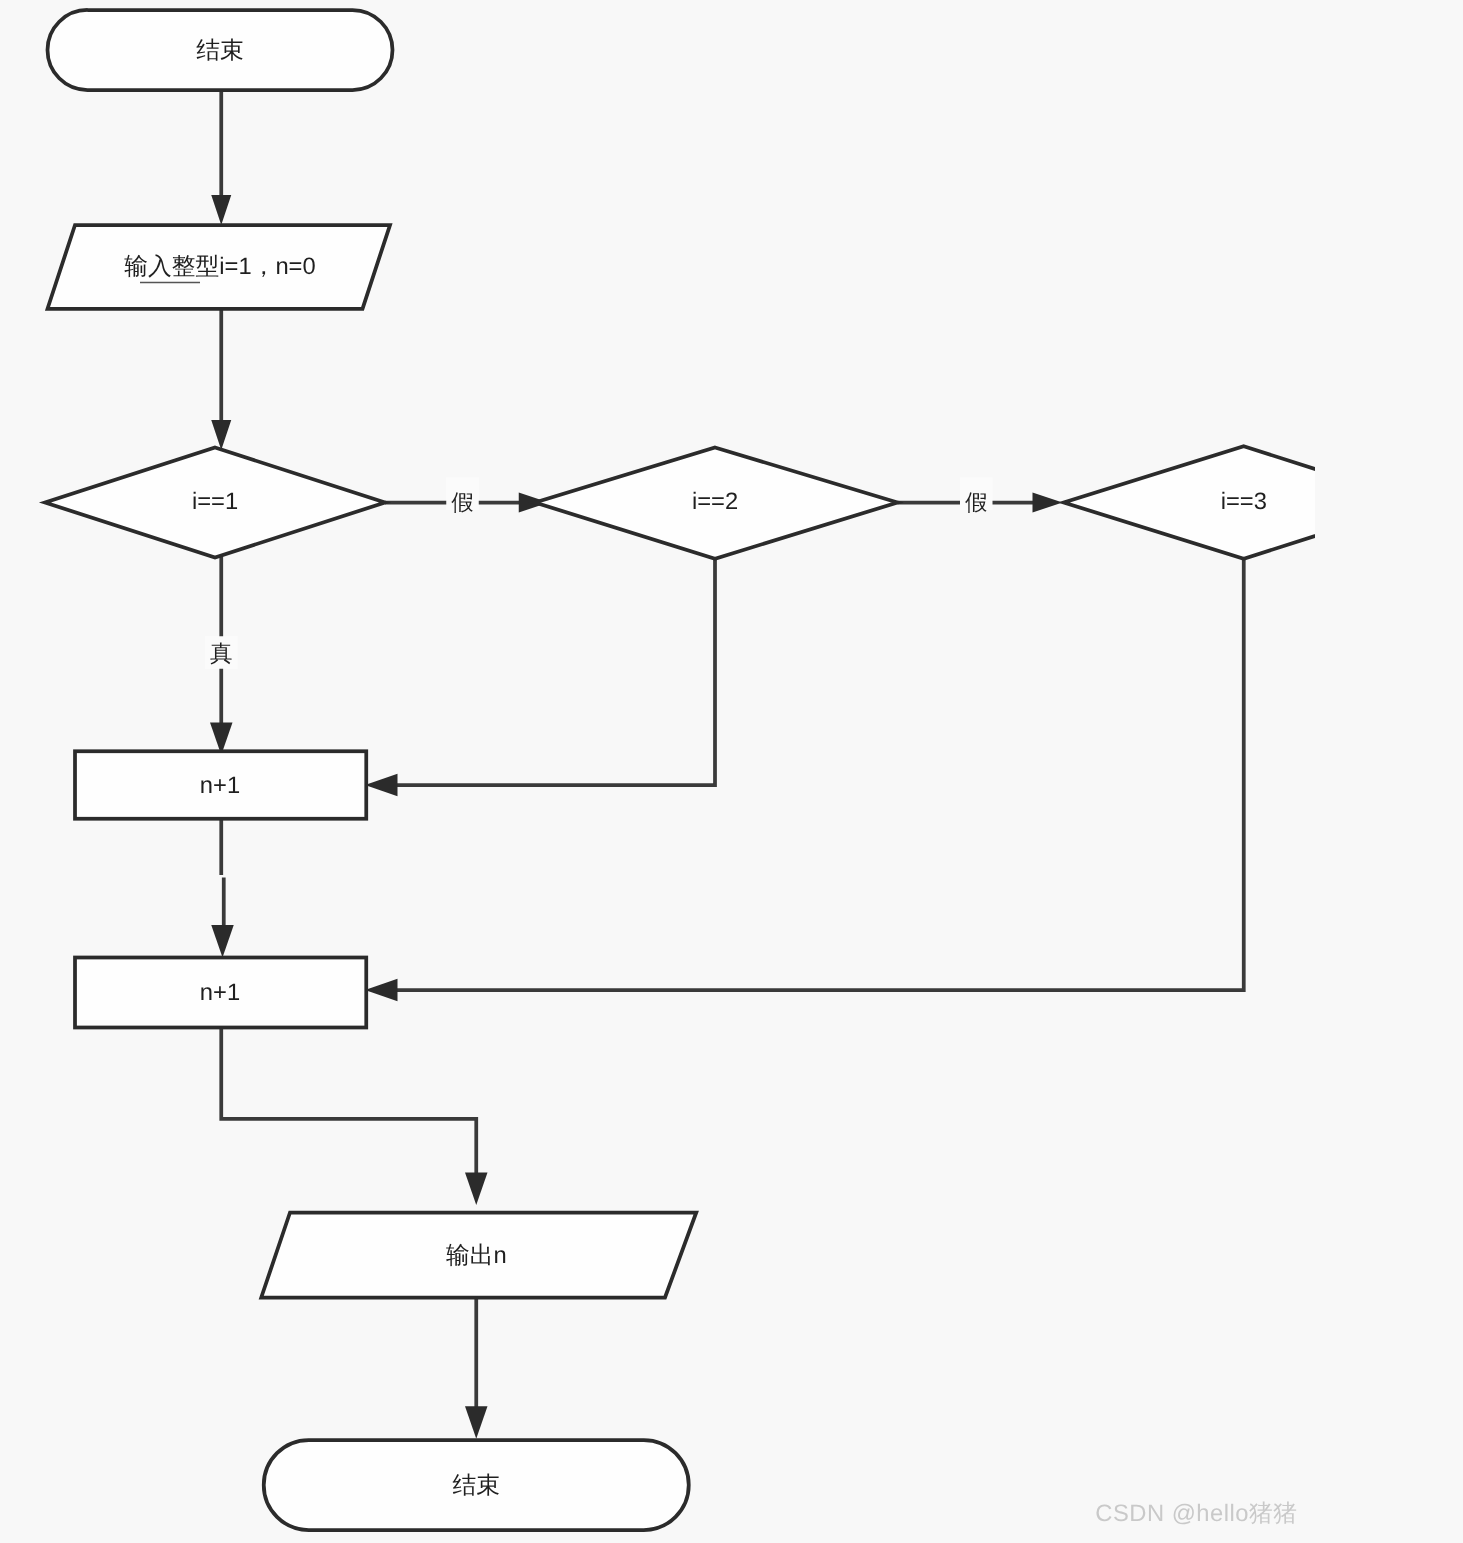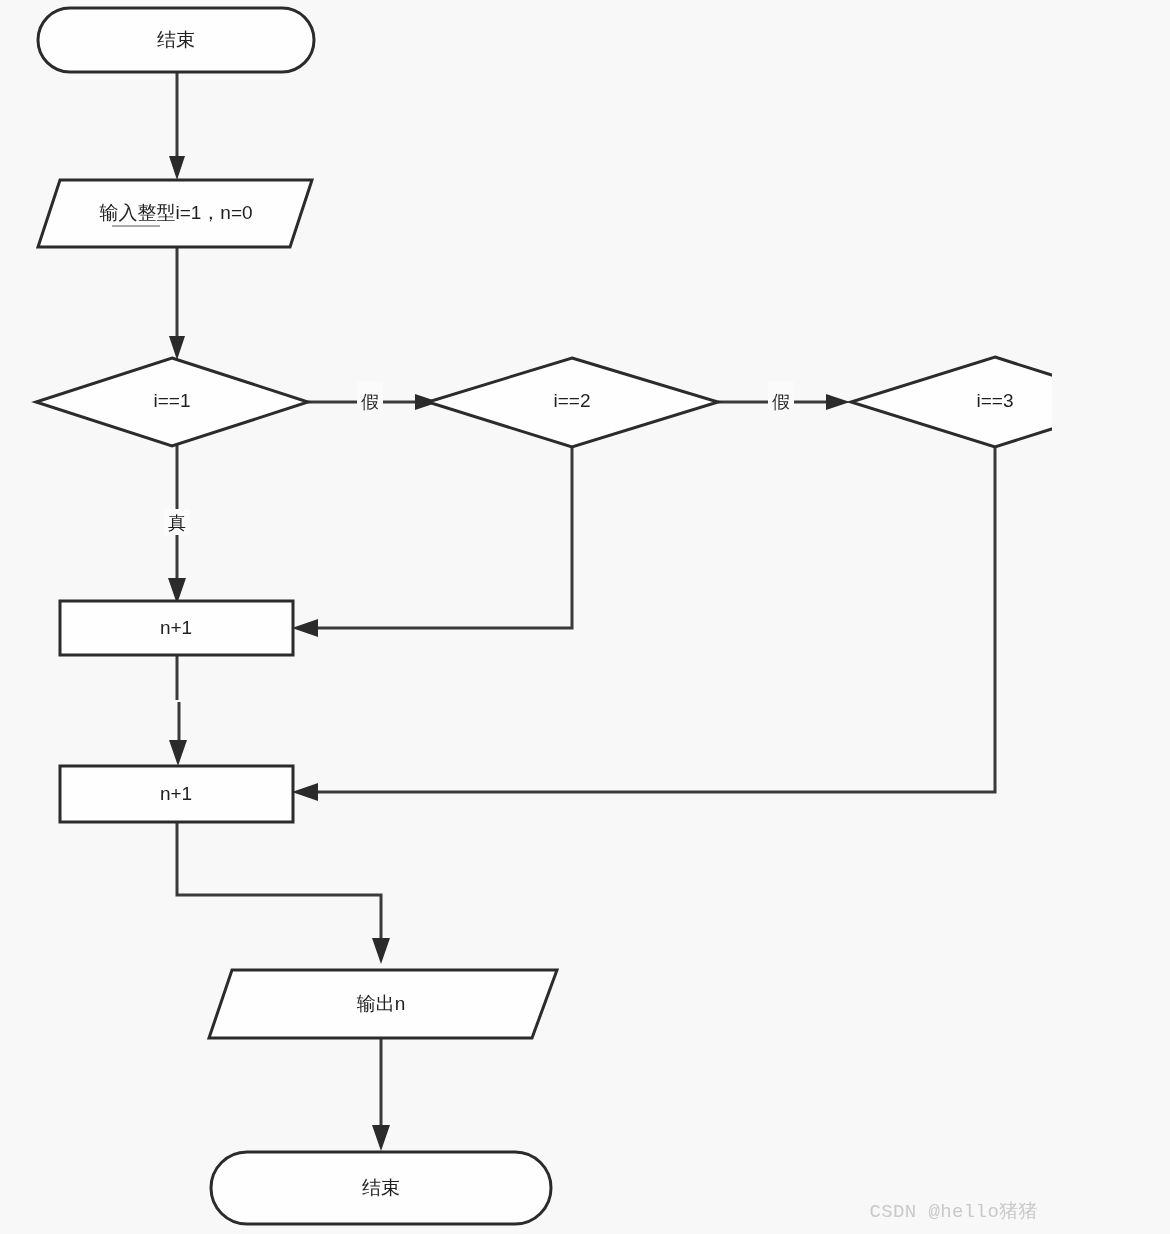--- a/index.html
+++ b/index.html
@@ -59,21 +59,21 @@
   }
   .squiggle {
     stroke: #555;
     stroke-width: 1.2;
     fill: none;
   }
   .watermark {
     position: absolute;
     right: 14px;
     bottom: 10px;
-    font-family: Liberation Mono, monospace;
+    font-family: Liberation Sans, sans-serif;
     font-size: 19px;
     color: #c9c9c9;
     letter-spacing: 0.4px;
     user-select: none;
   }
 </style>
 </head>
 <body>
 
 <div id="canvas">

